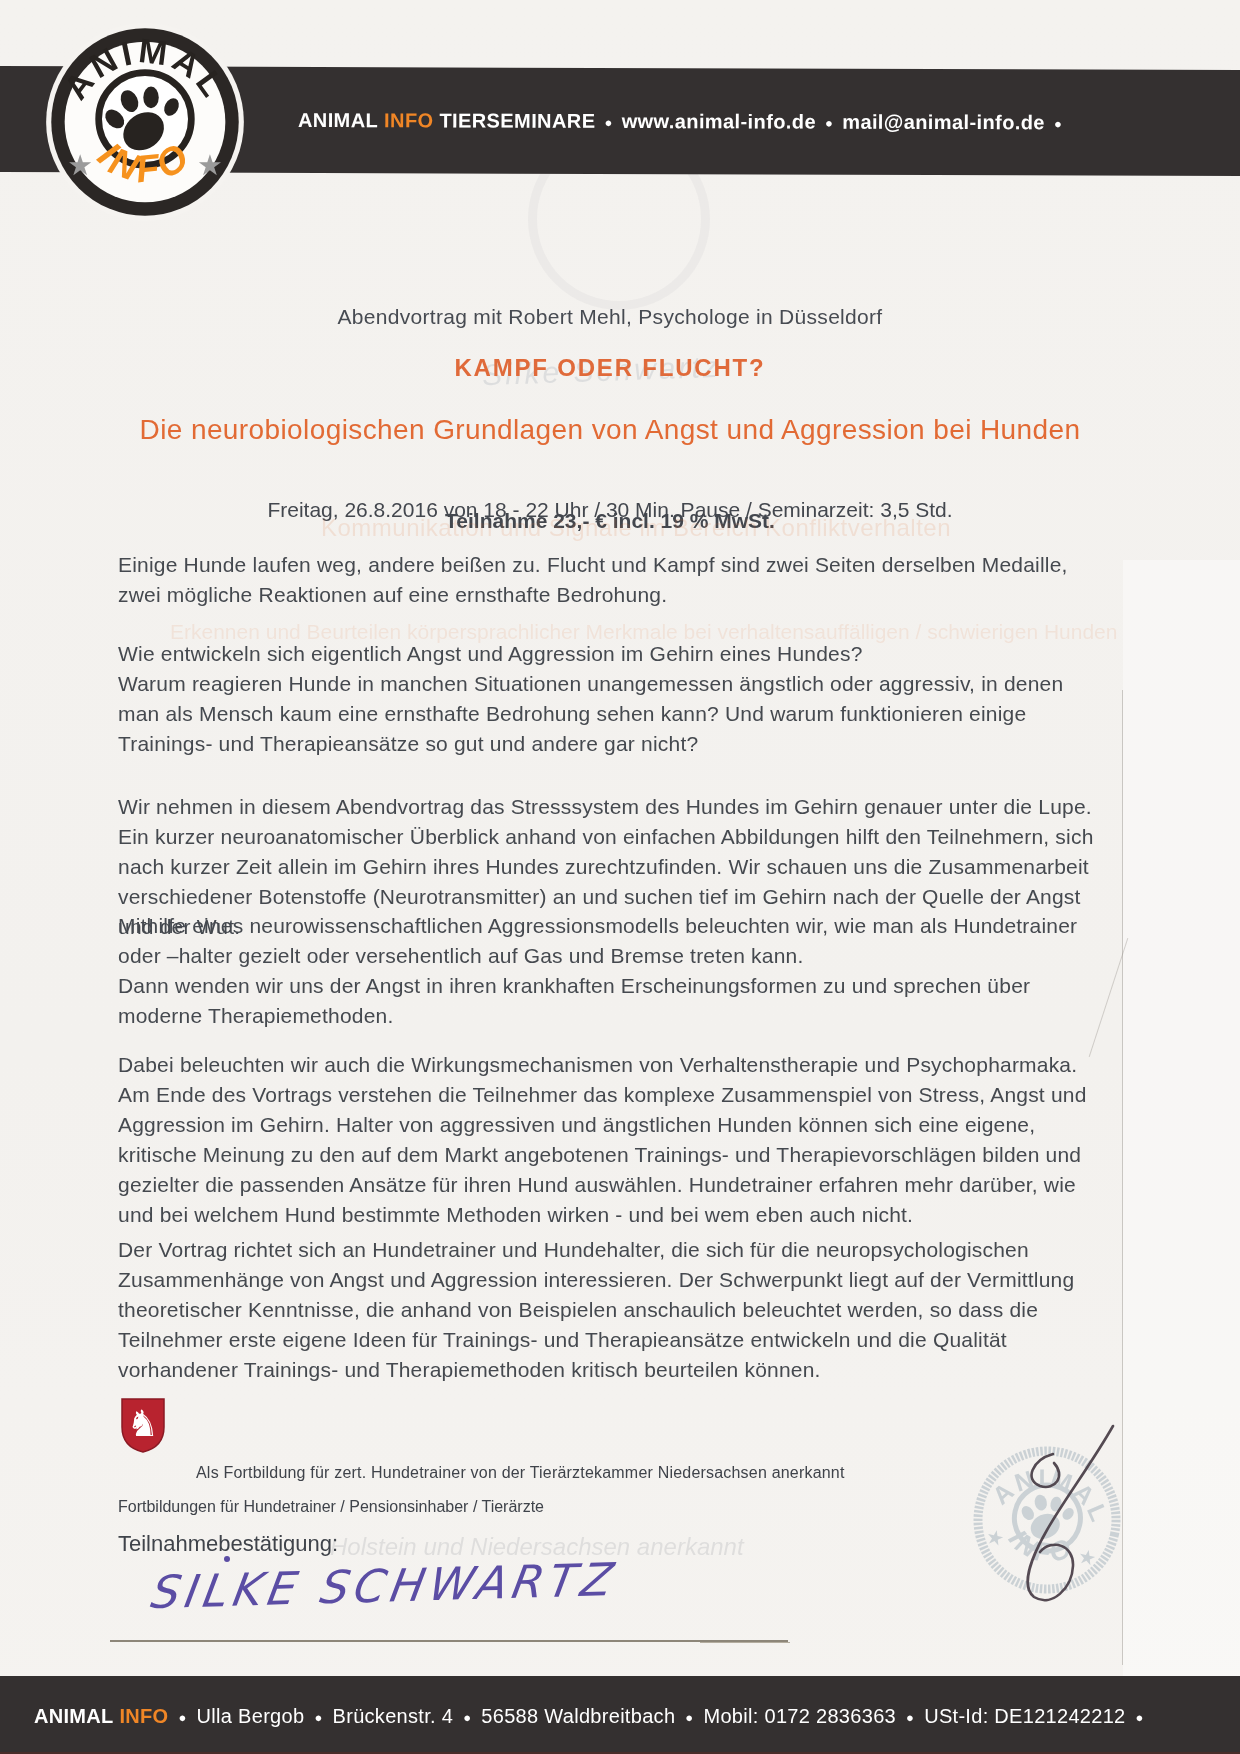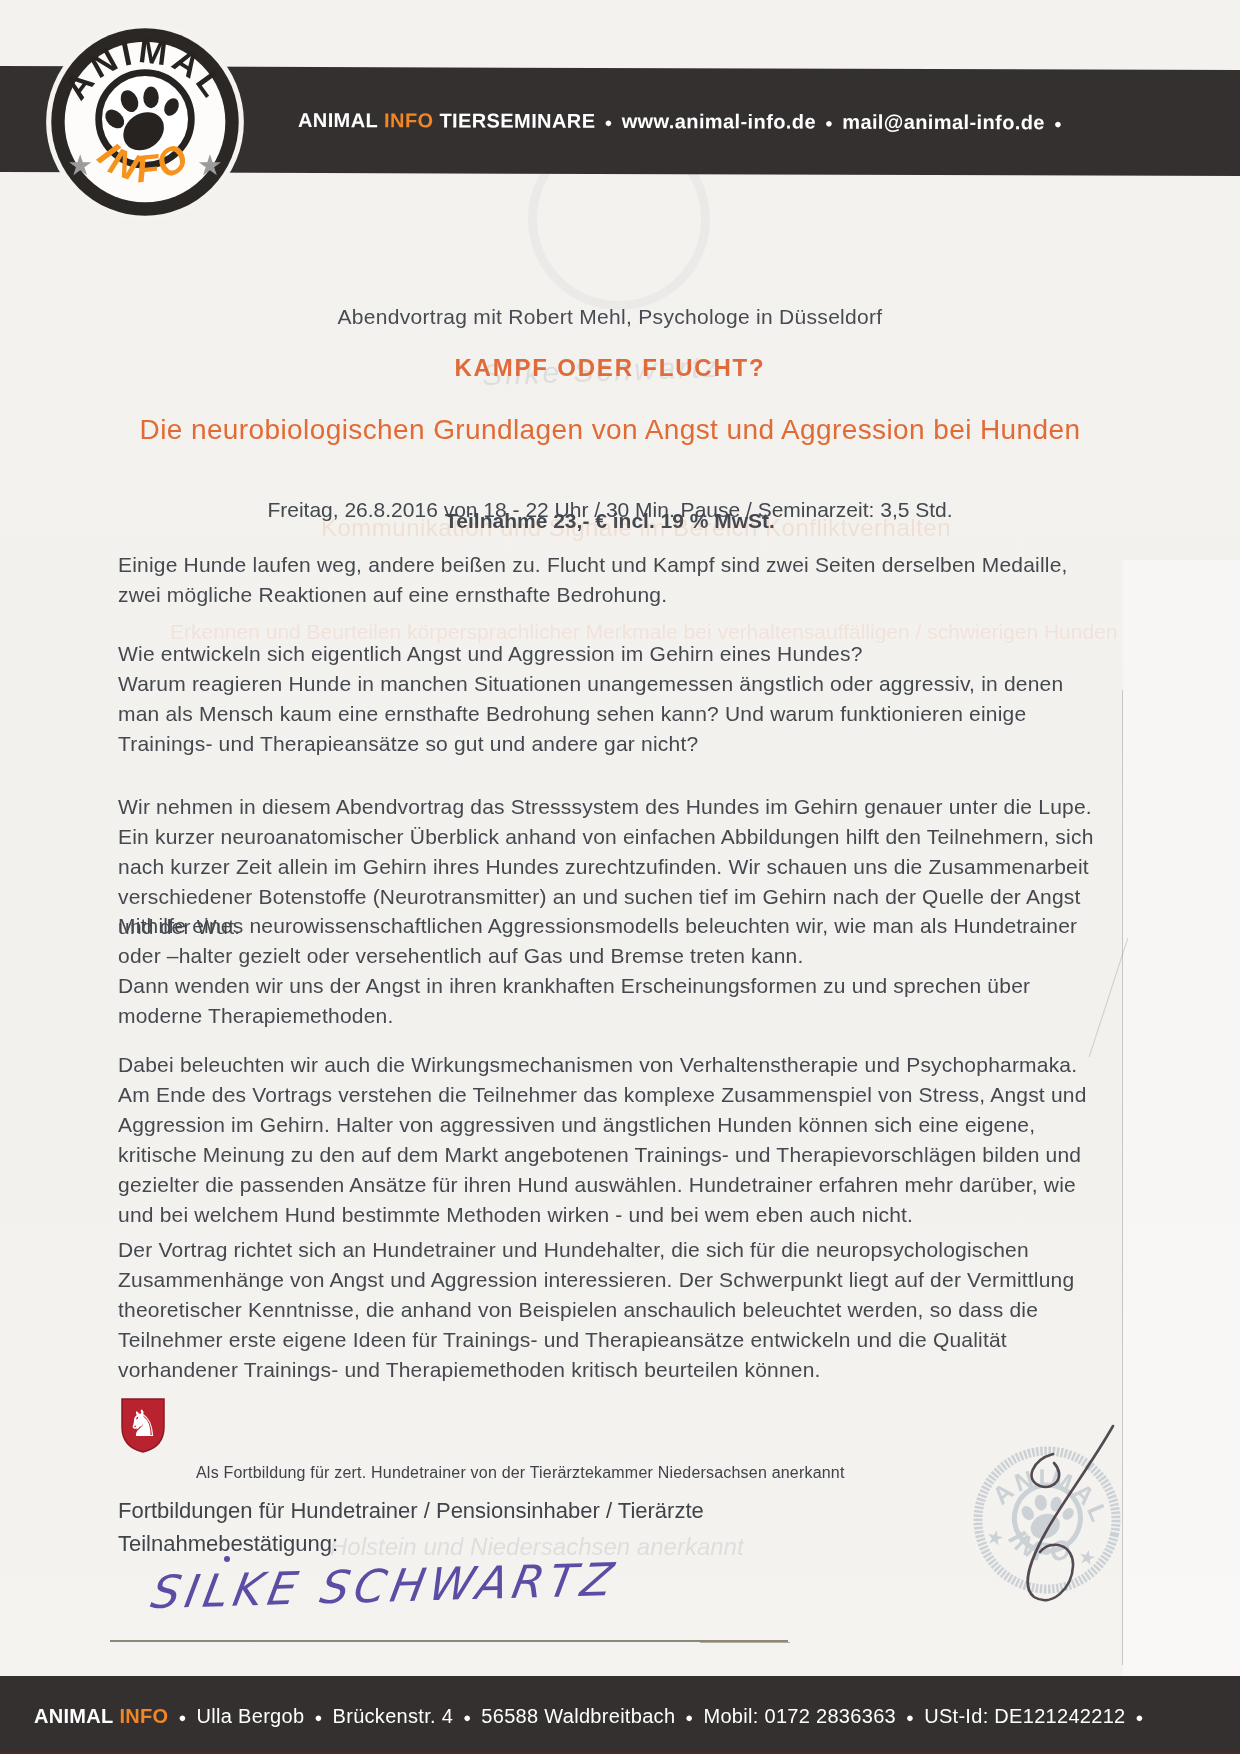--- a/index.html
+++ b/index.html
@@ -29,21 +29,21 @@
   
   .para{position:absolute;left:118px;width:1035px;font-size:21px;line-height:30px;
         color:#45494f;white-space:pre-line;letter-spacing:.2px;}
   .p1{top:550px;} .p2{top:639px;} .p3{top:760px;margin-top:32px;} .p4{top:911px;} .p5{top:1050px;} .p6{top:1235px;}
 
   
   .shield{position:absolute;left:120px;top:1396px;}
   .accred{position:absolute;left:196px;top:1464px;font-size:16px;color:#3f434a;letter-spacing:.2px;}
 
   
-  .fortb{position:absolute;left:118px;top:1498px;font-size:22px;color:#3f434a;}
+  .fortb{position:absolute;left:118px;top:1498px;font-size:16px;color:#3f434a;}
   .teiln{position:absolute;left:118px;top:1531px;font-size:22px;color:#3f434a;}
   .signature{position:absolute;left:152px;top:1566px;font-size:45px;color:#5b4da4;
              font-family:"DejaVu Sans",sans-serif;font-style:italic;letter-spacing:5px;
              transform:rotate(-1.6deg) skewX(-12deg);transform-origin:left center;}
   .sig-dot{position:absolute;left:224px;top:1556px;width:6px;height:6px;border-radius:50%;
            background:#5b4da4;}
   .sig-line{position:absolute;left:110px;top:1640px;width:678px;border-top:2px solid #8d8679;}
   .sig-line2{position:absolute;left:700px;top:1642px;width:90px;border-top:1px solid #b4ad9f;}
 
   

